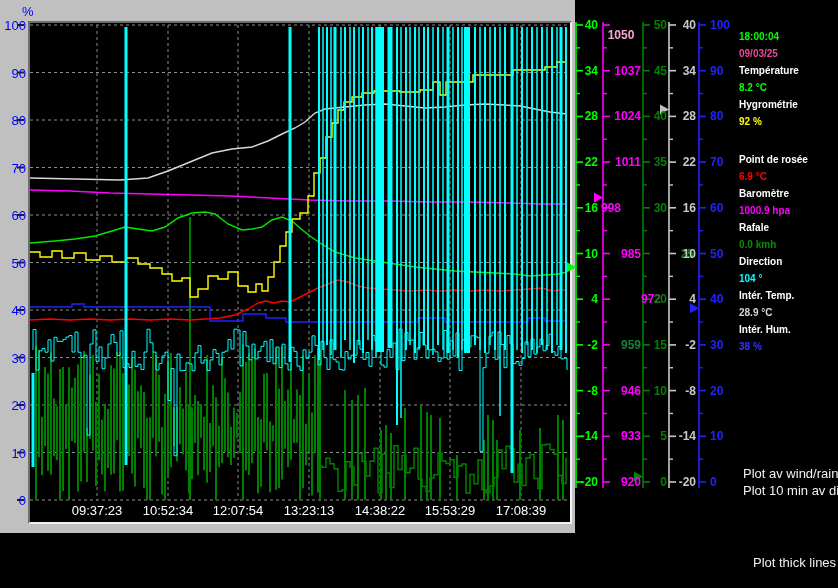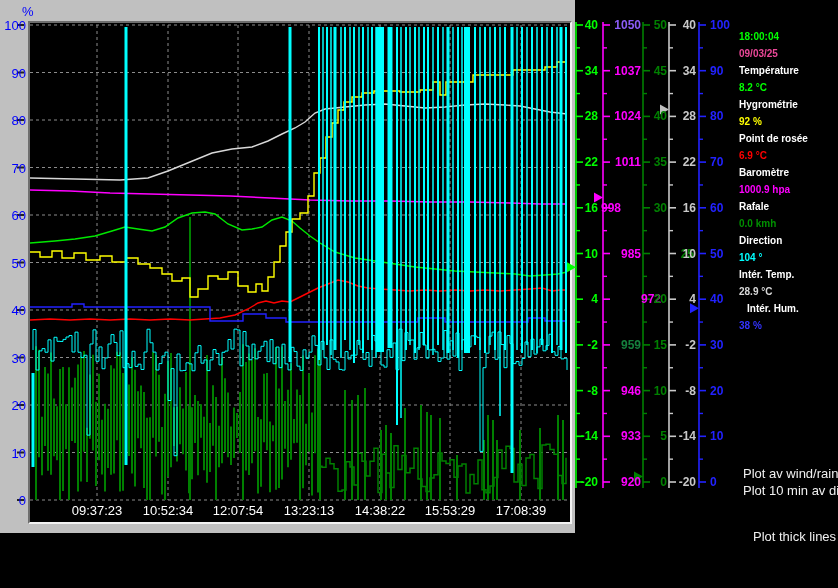--- a/index.html
+++ b/index.html
@@ -359,36 +359,36 @@
       <rect x="699" y="481.2" width="7" height="1.6" fill="#2222ff"></rect>
       <polygon points="690,303.34 699,308.34 690,313.34" fill="#2222ff"></polygon>
     </svg>
   <div class="ro" id="readout">
       <div style="color: rgb(0, 255, 0);">18:00:04</div>
       <div style="color: #ec4899;">09/03/25</div>
       <div style="color: rgb(255, 255, 255);">Température</div>
       <div style="color: rgb(0, 255, 0);">8.2 °C</div>
       <div style="color: rgb(255, 255, 255);">Hygrométrie</div>
       <div style="color: rgb(255, 255, 0);">92 %</div>
-      <div style="color: rgb(255, 255, 255);">Point de rosée</div>
+      <div style="color: rgb(255, 255, 255); margin-top: 21px;">Point de rosée</div>
       <div style="color: rgb(255, 0, 0);">6.9 °C</div>
       <div style="color: rgb(255, 255, 255);">Baromètre</div>
       <div style="color: rgb(255, 0, 255);">1000.9 hpa</div>
       <div style="color: rgb(255, 255, 255);">Rafale</div>
       <div style="color: rgb(0, 144, 0);">0.0 kmh</div>
       <div style="color: rgb(255, 255, 255);">Direction</div>
       <div style="color: rgb(0, 255, 255);">104 °</div>
       <div style="color: rgb(255, 255, 255);">Intér. Temp.</div>
       <div style="color: rgb(216, 216, 216);">28.9 °C</div>
-      <div style="color: rgb(255, 255, 255); margin-left: 8px;">Intér. Hum.</div>
+      <div style="color: rgb(255, 255, 255);">Intér. Hum.</div>
       <div style="color: rgb(51, 51, 255);">38 %</div>
     </div>
   <div class="opt" id="opt-awr" style="left: 743px; top: 466px;">Plot av wind/rain</div>
   <div class="opt" id="opt-mad" style="left: 743px; top: 483px;">Plot 10 min av dir</div>
-  <div class="opt" id="opt-thick" style="left: 753px; top: 529px;">Plot thick lines</div>
+  <div class="opt" id="opt-thick" style="left: 753px; top: 555px;">Plot thick lines</div>
 <div class="ll" style="top: 25px; left: 0px;">100</div>
     <div class="ll" style="top: 72.5px; left: 0px;">90</div>
     <div class="ll" style="top: 120px; left: 0px;">80</div>
     <div class="ll" style="top: 167.5px; left: 0px;">70</div>
     <div class="ll" style="top: 215px; left: 0px;">60</div>
     <div class="ll" style="top: 262.5px; left: 0px;">50</div>
     <div class="ll" style="top: 310px; left: 0px;">40</div>
     <div class="ll" style="top: 357.5px; left: 0px;">30</div>
     <div class="ll" style="top: 405px; left: 0px;">20</div>
     <div class="ll" style="top: 452.5px; left: 0px;">10</div>
@@ -404,21 +404,21 @@
     <div class="ral" style="top: 70.7px; color: rgb(0, 255, 0); width: 40px; text-align: right; left: 558px;">34</div>
     <div class="ral" style="top: 116.4px; color: rgb(0, 255, 0); width: 40px; text-align: right; left: 558px;">28</div>
     <div class="ral" style="top: 162.1px; color: rgb(0, 255, 0); width: 40px; text-align: right; left: 558px;">22</div>
     <div class="ral" style="top: 207.8px; color: rgb(0, 255, 0); width: 40px; text-align: right; left: 558px;">16</div>
     <div class="ral" style="top: 253.5px; color: rgb(0, 255, 0); width: 40px; text-align: right; left: 558px;">10</div>
     <div class="ral" style="top: 299.2px; color: rgb(0, 255, 0); width: 40px; text-align: right; left: 558px;">4</div>
     <div class="ral" style="top: 344.9px; color: rgb(0, 255, 0); width: 40px; text-align: right; left: 558px;">-2</div>
     <div class="ral" style="top: 390.6px; color: rgb(0, 255, 0); width: 40px; text-align: right; left: 558px;">-8</div>
     <div class="ral" style="top: 436.3px; color: rgb(0, 255, 0); width: 40px; text-align: right; left: 558px;">-14</div>
     <div class="ral" style="top: 482px; color: rgb(0, 255, 0); width: 40px; text-align: right; left: 558px;">-20</div>
-    <div class="ral" style="top: 25px; color: #8b5cf6; width: 40px; text-align: right; left: 601px;">1050</div>
+    <div class="ral" style="top: 35px; color: #f9a8d4; width: 40px; text-align: center; left: 601px;">1050</div>
     <div class="ral" style="top: 70.7px; color: rgb(255, 0, 255); width: 40px; text-align: right; left: 601px;">1037</div>
     <div class="ral" style="top: 116.4px; color: rgb(255, 0, 255); width: 40px; text-align: right; left: 601px;">1024</div>
     <div class="ral" style="top: 162.1px; color: rgb(255, 0, 255); width: 40px; text-align: right; left: 601px;">1011</div>
     <div class="ral" style="top: 207.8px; color: rgb(255, 0, 255); width: 40px; text-align: left; left: 601px;">998</div>
     <div class="ral" style="top: 253.5px; color: rgb(255, 0, 255); width: 40px; text-align: right; left: 601px;">985</div>
     <div class="ral" style="top: 299.2px; color: rgb(255, 0, 255); width: 40px; text-align: right; left: 621px;">972</div>
     <div class="ral" style="top: 344.9px; color: #15803d; width: 40px; text-align: right; left: 601px;">959</div>
     <div class="ral" style="top: 390.6px; color: rgb(255, 0, 255); width: 40px; text-align: right; left: 601px;">946</div>
     <div class="ral" style="top: 436.3px; color: rgb(255, 0, 255); width: 40px; text-align: right; left: 601px;">933</div>
     <div class="ral" style="top: 482px; color: rgb(255, 0, 255); width: 40px; text-align: right; left: 601px;">920</div>

